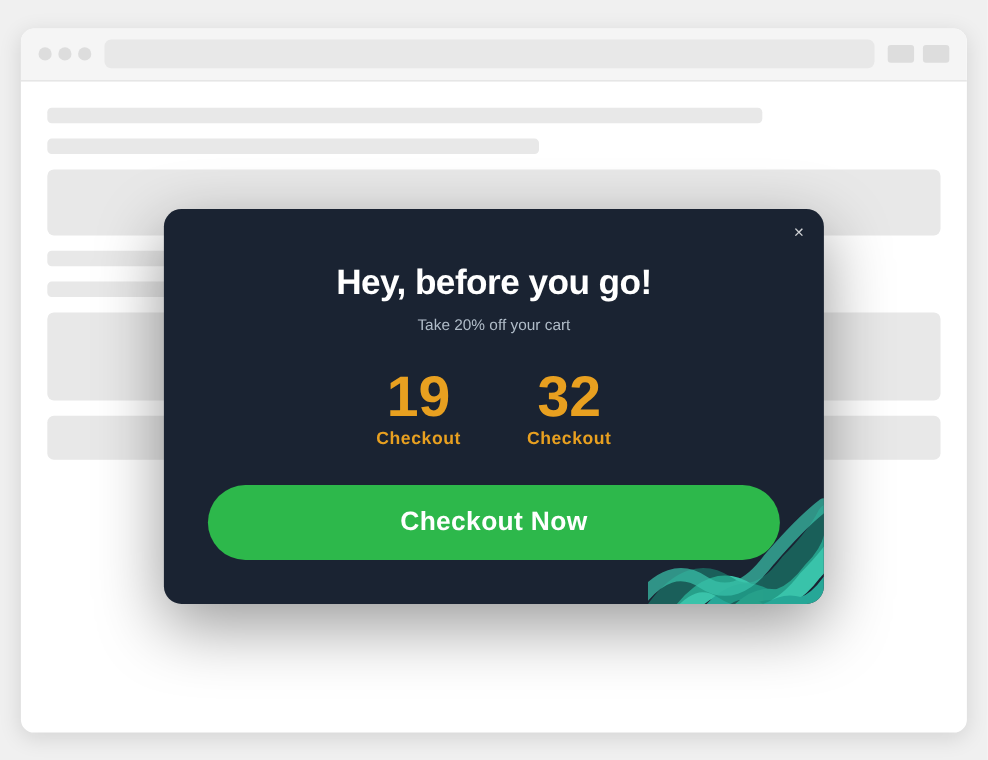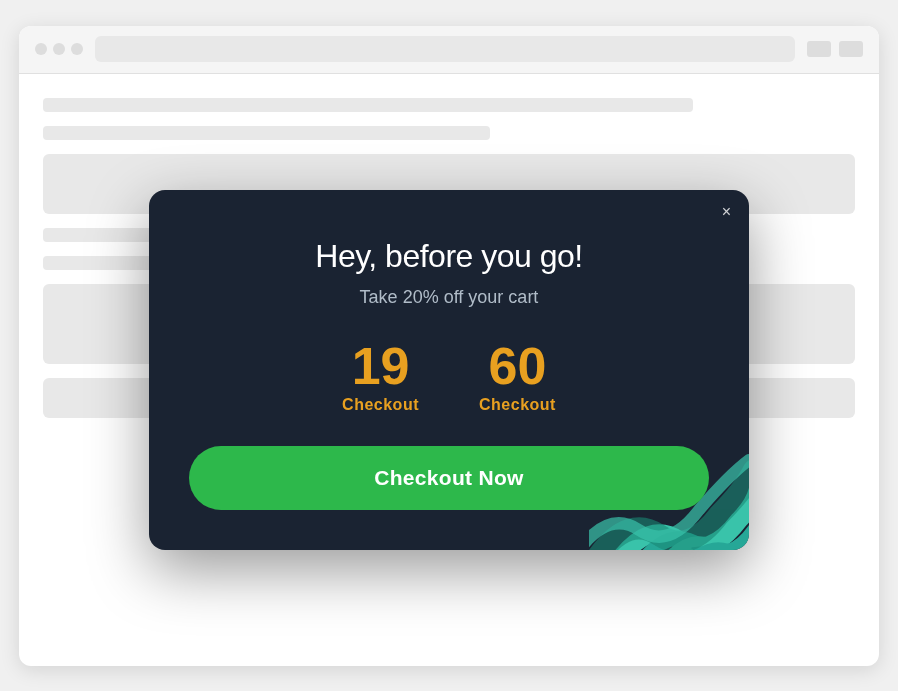--- a/index.html
+++ b/index.html
@@ -138,29 +138,29 @@
       cursor: pointer;
       opacity: 0.8;
       font-weight: 300;
       line-height: 1;
     }
 
     .modal-title {
       text-align: center;
       color: #ffffff;
       font-size: 32px;
-      font-weight: 400;
+      font-weight: 700;
       margin-bottom: 12px;
       letter-spacing: -0.5px;
     }
 
     .modal-subtitle {
       text-align: center;
       color: #b0bcc8;
-      font-size: 18px;
+      font-size: 14px;
       font-weight: 400;
       margin-bottom: 32px;
     }
 
     .countdown {
       display: flex;
       justify-content: center;
       gap: 60px;
       margin-bottom: 32px;
     }
@@ -187,21 +187,21 @@
     }
 
     .checkout-btn {
       display: block;
       width: 100%;
       background: #2db84b;
       color: #ffffff;
       border: none;
       border-radius: 50px;
       padding: 20px;
-      font-size: 21px;
+      font-size: 24px;
       font-weight: 700;
       text-align: center;
       cursor: pointer;
       position: relative;
       z-index: 2;
       letter-spacing: 0.3px;
     }
 
     
     .modal-decoration {
@@ -261,21 +261,21 @@
         <h1 class="modal-title">Hey, before you go!</h1>
 
         <p class="modal-subtitle">Take 20% off your cart</p>
 
         <div class="countdown">
           <div class="countdown-unit">
             <span class="countdown-number">19</span>
             <span class="countdown-label">Checkout</span>
           </div>
           <div class="countdown-unit">
-            <span class="countdown-number">60</span>
+            <span class="countdown-number">32</span>
             <span class="countdown-label">Checkout</span>
           </div>
         </div>
 
         <button class="checkout-btn">Checkout Now</button>
 
         <div class="modal-decoration">
           <svg class="deco-svg" width="170" height="150" viewBox="0 0 170 150">
             <g opacity="0.85">
 

